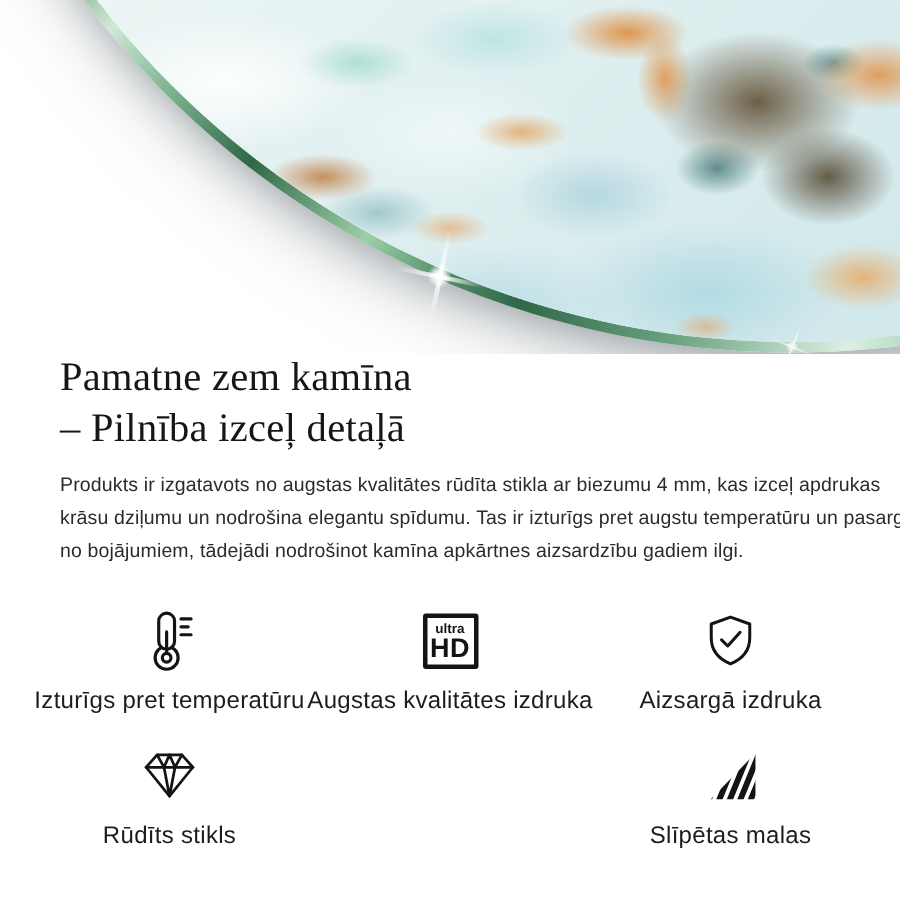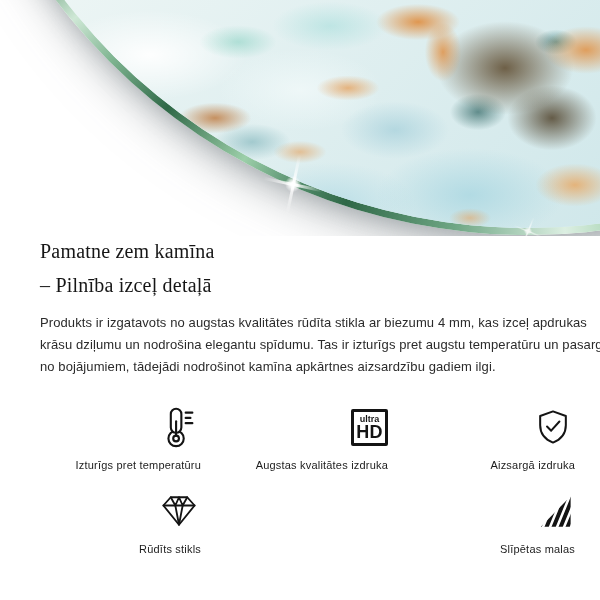--- a/index.html
+++ b/index.html
@@ -43,32 +43,32 @@
     background:linear-gradient(90deg,rgba(255,255,255,0),#fff 50%,rgba(255,255,255,0));}
   .sparkle::after{content:"";position:absolute;left:28.5px;top:0;width:3px;height:60px;
     background:linear-gradient(180deg,rgba(255,255,255,0),#fff 50%,rgba(255,255,255,0));}
   .sparkle .core{position:absolute;left:22px;top:22px;width:16px;height:16px;border-radius:50%;
     background:radial-gradient(circle,#fff 15%,rgba(255,255,255,.7) 40%,rgba(255,255,255,0) 72%);}
   .sp-main{left:263px;top:154px;}
   .sp-small{left:498px;top:201px;transform:scale(.5) rotate(22deg);opacity:.85;}
 
   
   .title{position:absolute;left:40px;top:234px;margin:0;font-family:"Liberation Serif",serif;
-    font-weight:400;font-size:20px;line-height:34px;color:#161616;letter-spacing:.2px;}
+    font-weight:400;font-size:27px;line-height:34px;color:#161616;letter-spacing:.2px;}
   .title span{display:block;}
   .desc{position:absolute;left:40px;top:312px;margin:0;font-size:13px;line-height:22px;color:#2b2b2b;}
   .desc span{display:block;white-space:nowrap;letter-spacing:.1px;}
 
   
   .features{position:absolute;left:25px;top:402px;width:550px;}
   .frow{display:flex;justify-content:space-between;}
   .frow + .frow{margin-top:15px;}
-  .feature{width:176px;display:flex;flex-direction:column;align-items:flex-end;}
+  .feature{width:176px;display:flex;flex-direction:column;align-items:center;}
   .icon-wrap{height:50px;display:flex;align-items:center;justify-content:center;}
-  .flabel{margin-top:7px;font-size:11px;color:#1c1c1c;letter-spacing:.2px;white-space:nowrap;}
+  .flabel{margin-top:7px;font-size:16px;color:#1c1c1c;letter-spacing:.2px;white-space:nowrap;}
   .icon-wrap svg{stroke:#141414;fill:none;stroke-width:2.2;stroke-linecap:round;stroke-linejoin:round;}
   .uhd-box{width:31px;height:31px;border:3px solid #141414;border-radius:2px;
     display:flex;flex-direction:column;align-items:center;justify-content:center;color:#141414;}
   .uhd-top{font-size:9px;font-weight:700;line-height:9px;}
   .uhd-bottom{font-size:18px;font-weight:700;line-height:15px;margin-top:1px;letter-spacing:.3px;}
 </style>
 </head>
 <body>
 
 <div class="hero">

